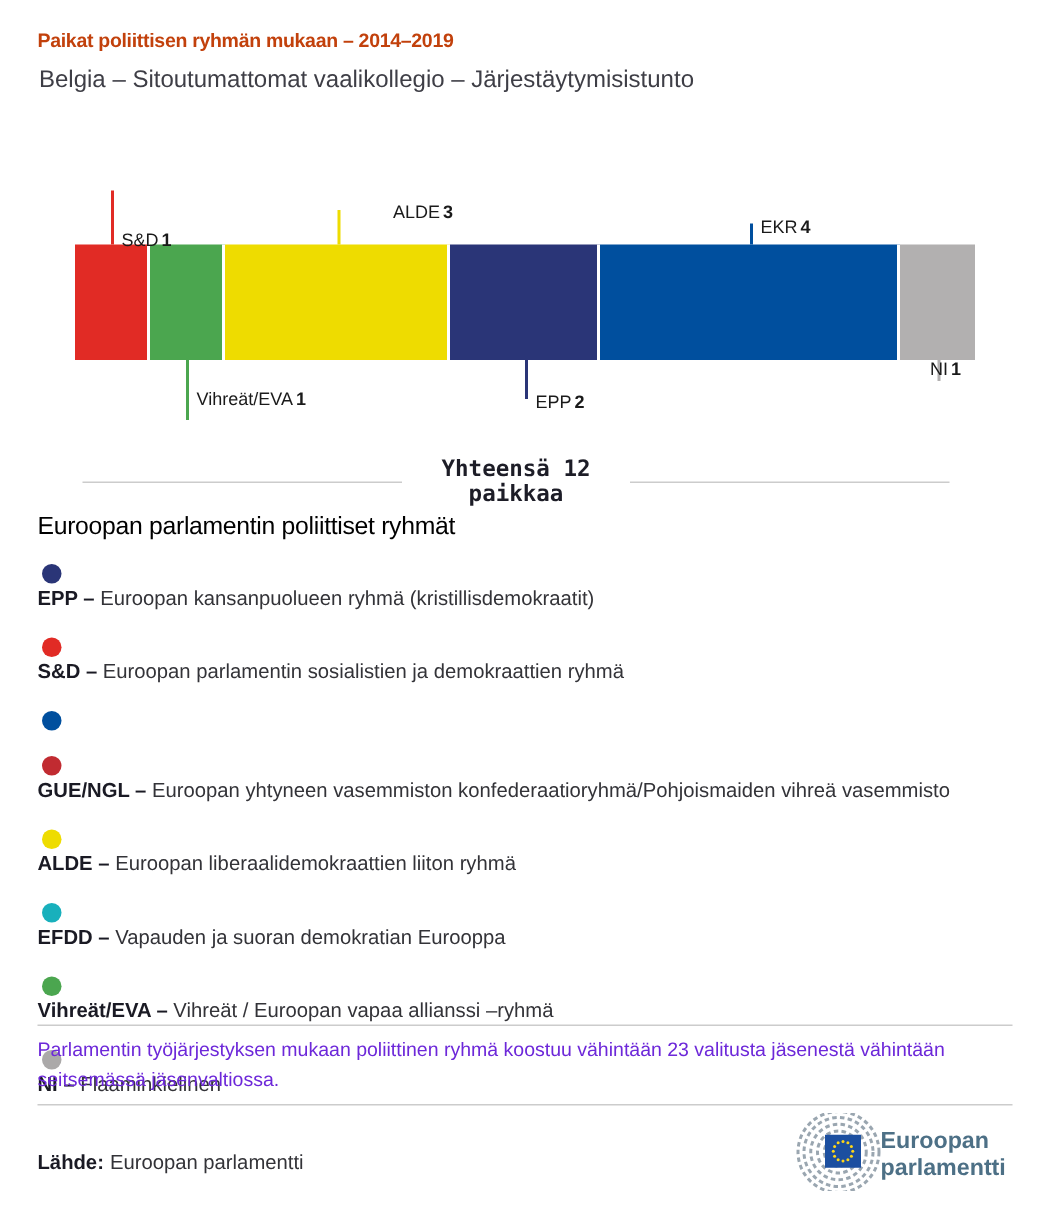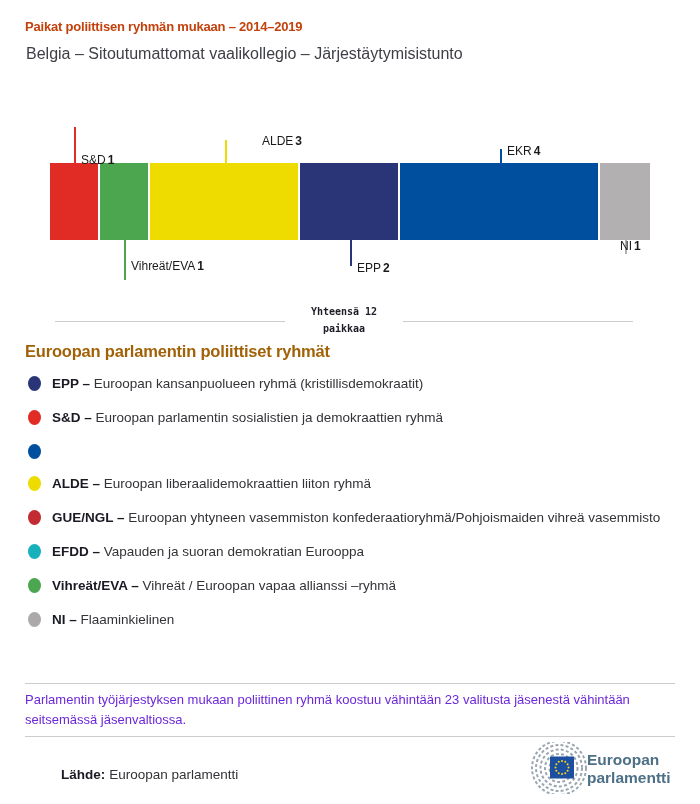--- a/index.html
+++ b/index.html
@@ -16,34 +16,34 @@
   .seg-1 { width:8.3333%; } .seg-2 { width:8.3333%; } .seg-3 { width:25%; }
   .seg-4 { width:16.6667%; } .seg-5 { width:33.3333%; } .seg-6 { width:8.3333%; }
 
   .tick { position:absolute; width:1.5px; }
   .callout-label { position:absolute; font-size:12px; color:#1a1a1a; white-space:nowrap; }
   .callout-label b { font-weight:700; margin-left:2px; }
 
   
   .total-wrap { position:absolute; left:55px; top:304px; width:578px; display:flex; align-items:flex-start; }
   .total-line { flex:1; height:1px; background:#cccccc; margin-top:17px; }
-  .total-text { padding:0 26px; text-align:center; font-family:"DejaVu Sans Mono", monospace; font-weight:700; font-size:10px; line-height:16.5px; color:#1d1d27; white-space:nowrap; }
+  .total-text { padding:0 26px; text-align:center; font-family:"DejaVu Sans Mono", monospace; font-weight:700; font-size:15px; line-height:16.5px; color:#1d1d27; white-space:nowrap; }
 
-  .legend-heading { position:absolute; left:25px; top:342px; font-size:16.5px; font-weight:700; color:#a16207; letter-spacing:-0.2px; }
+  .legend-heading { position:absolute; left:25px; top:342px; font-size:16.5px; font-weight:400; color:#000000; letter-spacing:-0.2px; }
 
   .legend { position:absolute; left:25px; top:374px; width:652px; }
-  .legend-row { display:flex; margin-bottom:15px; font-size:13.5px; line-height:19px; color:#333338; }
+  .legend-row { display:flex; margin-bottom:15px; font-size:13.5px; line-height:19px; color:#333338;flex-direction:column; }
   .dot { flex:0 0 13px; width:13px; height:15px; border-radius:50%; margin:2px 11px 0 3px; }
   .legend-text b { color:#1a1a24; font-weight:700; }
 
   .divider { position:absolute; left:25px; right:25px; height:1px; background:#cccccc; }
   .footnote { position:absolute; left:25px; top:690px; width:652px; font-size:13px; line-height:20px; color:#6d28d9; }
 
   .source { position:absolute; left:25px; top:767px; font-size:13.5px; color:#333338; }
-  .source b { color:#1a1a24; font-weight:700; margin-right:4px;margin-left:36px; }
+  .source b { color:#1a1a24; font-weight:700; margin-right:4px; }
 
   .logo { position:absolute; right:15px; top:742px; width:168px; height:52px; }
 </style>
 </head>
 <body>
 
 <div class="page">
 
   <div class="title">Paikat poliittisen ryhmän mukaan – 2014–2019</div>
   <div class="subtitle">Belgia – Sitoutumattomat vaalikollegio – Järjestäytymisistunto</div>
@@ -92,26 +92,26 @@
       <span class="legend-text"><b>EPP –</b> <span>Euroopan kansanpuolueen ryhmä (kristillisdemokraatit)</span></span>
     </div>
     <div class="legend-row">
       <span class="dot" style="background: rgb(225, 43, 37);"></span>
       <span class="legend-text"><b>S&amp;D –</b> <span>Euroopan parlamentin sosialistien ja demokraattien ryhmä</span></span>
     </div>
     <div class="legend-row">
       <span class="dot" style="background: rgb(0, 79, 158);"></span>
     </div>
     <div class="legend-row">
+      <span class="dot" style="background: rgb(193, 43, 49);"></span>
+      <span class="legend-text"><b>GUE/NGL –</b> <span>Euroopan yhtyneen vasemmiston konfederaatioryhmä/Pohjoismaiden vihreä vasemmisto</span></span>
+    </div>
+    <div class="legend-row">
       <span class="dot" style="background: rgb(238, 220, 0);"></span>
       <span class="legend-text"><b>ALDE –</b> <span>Euroopan liberaalidemokraattien liiton ryhmä</span></span>
-    </div>
-    <div class="legend-row">
-      <span class="dot" style="background: rgb(193, 43, 49);"></span>
-      <span class="legend-text"><b>GUE/NGL –</b> <span>Euroopan yhtyneen vasemmiston konfederaatioryhmä/Pohjoismaiden vihreä vasemmisto</span></span>
     </div>
     <div class="legend-row">
       <span class="dot" style="background: rgb(24, 176, 188);"></span>
       <span class="legend-text"><b>EFDD –</b> <span>Vapauden ja suoran demokratian Eurooppa</span></span>
     </div>
     <div class="legend-row">
       <span class="dot" style="background: rgb(75, 166, 79);"></span>
       <span class="legend-text"><b>Vihreät/EVA –</b> <span>Vihreät / Euroopan vapaa allianssi –ryhmä</span></span>
     </div>
     <div class="legend-row">

